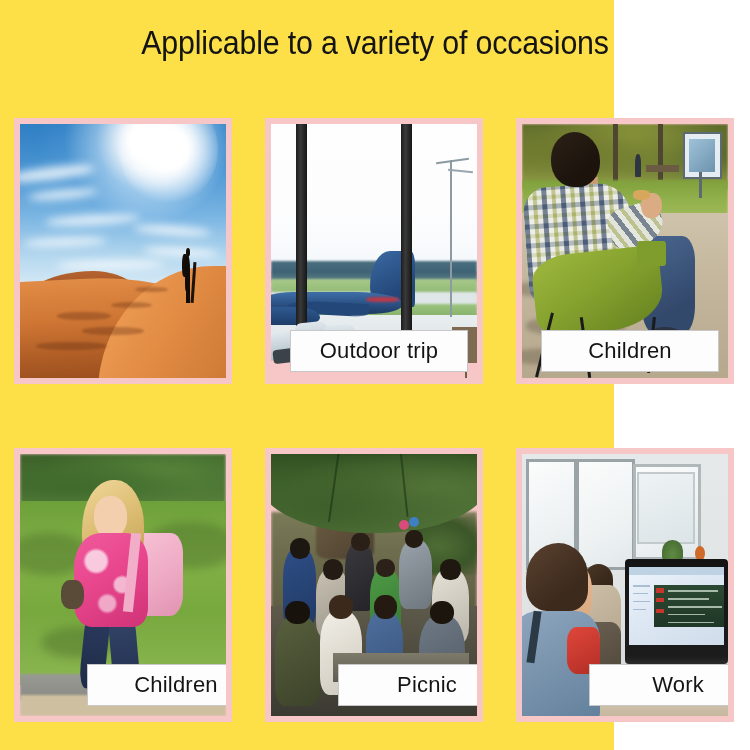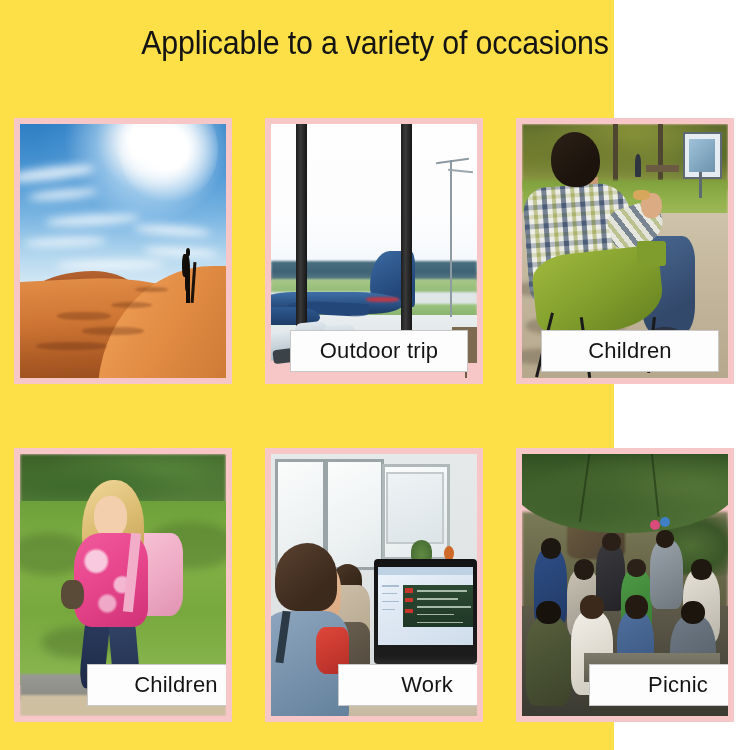--- a/index.html
+++ b/index.html
@@ -744,20 +744,76 @@
           <div class="ch-face"></div>
           <div class="ch-jacket"></div>
           <div class="ch-strap"></div>
           <div class="ch-glove"></div>
           <div class="ch-legs-l"></div>
           <div class="ch-legs-r"></div>
         </div>
       </div>
       <div class="card-label">
         <span>Children</span>
+      </div>
+    </div>
+
+    <div class="card row2">
+      <div class="card-photo">
+        <div class="scene">
+          <div class="pc-bg"></div>
+          <div class="pc-tree"></div>
+          <div class="pc-greenery"></div>
+          <div class="pc-ground"></div>
+          <div class="pc-canopy"></div>
+          <div class="pc-canopy-seam" style="left:30%;top:-2%;width:2px;height:28%;transform:rotate(8deg);"></div>
+          <div class="pc-canopy-seam" style="left:64%;top:-2%;width:2px;height:26%;transform:rotate(-6deg);"></div>
+          <div class="pc-balloon" style="left:62%;top:25%;width:5%;height:4%;background:#d94b7a;"></div>
+          <div class="pc-balloon" style="left:67%;top:24%;width:5%;height:4%;background:#3f7fc4;"></div>
+
+          <div class="pc-p" style="left:6%;top:36%;width:16%;height:30%;background:linear-gradient(150deg,#2f4e86,#203a66);"></div>
+          <div class="pc-head" style="left:9%;top:32%;width:10%;height:8%;background:#1d1711;"></div>
+
+          <div class="pc-p" style="left:22%;top:44%;width:16%;height:26%;background:linear-gradient(150deg,#c9c2b4,#9a958a);"></div>
+          <div class="pc-head" style="left:25%;top:40%;width:10%;height:8%;background:#241c14;"></div>
+
+          <div class="pc-p" style="left:36%;top:34%;width:14%;height:26%;background:linear-gradient(150deg,#3a3a3e,#242428);"></div>
+          <div class="pc-head" style="left:39%;top:30%;width:9%;height:7%;background:#2a2018;"></div>
+
+          <div class="pc-p" style="left:48%;top:44%;width:15%;height:26%;background:linear-gradient(150deg,#4e9a46,#357a31);"></div>
+          <div class="pc-head" style="left:51%;top:40%;width:9%;height:7%;background:#2b2118;"></div>
+
+          <div class="pc-p" style="left:62%;top:33%;width:16%;height:26%;background:linear-gradient(150deg,#9aa3ab,#6e767e);"></div>
+          <div class="pc-head" style="left:65%;top:29%;width:9%;height:7%;background:#241b13;"></div>
+
+          <div class="pc-p" style="left:78%;top:44%;width:18%;height:28%;background:linear-gradient(150deg,#e6e2d8,#b9b4a8);"></div>
+          <div class="pc-head" style="left:82%;top:40%;width:10%;height:8%;background:#1f1810;"></div>
+
+          <div class="pc-p" style="left:2%;top:62%;width:22%;height:34%;background:linear-gradient(150deg,#58603e,#3c432a);"></div>
+          <div class="pc-head" style="left:7%;top:56%;width:12%;height:9%;background:#18120c;"></div>
+
+          <div class="pc-p" style="left:24%;top:60%;width:20%;height:32%;background:linear-gradient(150deg,#f2efe7,#cdc8bc);"></div>
+          <div class="pc-head" style="left:28%;top:54%;width:12%;height:9%;background:#3b2a1c;"></div>
+
+          <div class="pc-p" style="left:46%;top:60%;width:18%;height:30%;background:linear-gradient(150deg,#4f6f9d,#36527a);"></div>
+          <div class="pc-head" style="left:50%;top:54%;width:11%;height:9%;background:#241a12;"></div>
+
+          <div class="pc-p" style="left:72%;top:62%;width:22%;height:34%;background:linear-gradient(150deg,#6f7a86,#4c555f);"></div>
+          <div class="pc-head" style="left:77%;top:56%;width:12%;height:9%;background:#1b150e;"></div>
+
+          <div class="pc-table"></div>
+          <div class="pc-grill"></div>
+          <div class="pc-food" style="left:40%;top:81%;width:7%;height:4%;"></div>
+          <div class="pc-food" style="left:50%;top:82%;width:8%;height:4%;"></div>
+          <div class="pc-food" style="left:60%;top:81%;width:6%;height:4%;"></div>
+          <div class="pc-food" style="left:68%;top:82%;width:7%;height:3.5%;"></div>
+        </div>
+      </div>
+      <div class="card-label">
+        <span>Picnic</span>
       </div>
     </div>
 
     <div class="card row2">
       <div class="card-photo">
         <div class="scene">
           <div class="wk-wall"></div>
           <div class="wk-window wk-w1"></div>
           <div class="wk-window wk-w2"></div>
           <div class="wk-window wk-w3"></div>
@@ -791,70 +847,14 @@
           <div class="wk-man-face"></div>
           <div class="wk-man-shirt"></div>
           <div class="wk-lanyard"></div>
         </div>
       </div>
       <div class="card-label">
         <span>Work</span>
       </div>
     </div>
 
-    <div class="card row2">
-      <div class="card-photo">
-        <div class="scene">
-          <div class="pc-bg"></div>
-          <div class="pc-tree"></div>
-          <div class="pc-greenery"></div>
-          <div class="pc-ground"></div>
-          <div class="pc-canopy"></div>
-          <div class="pc-canopy-seam" style="left:30%;top:-2%;width:2px;height:28%;transform:rotate(8deg);"></div>
-          <div class="pc-canopy-seam" style="left:64%;top:-2%;width:2px;height:26%;transform:rotate(-6deg);"></div>
-          <div class="pc-balloon" style="left:62%;top:25%;width:5%;height:4%;background:#d94b7a;"></div>
-          <div class="pc-balloon" style="left:67%;top:24%;width:5%;height:4%;background:#3f7fc4;"></div>
-
-          <div class="pc-p" style="left:6%;top:36%;width:16%;height:30%;background:linear-gradient(150deg,#2f4e86,#203a66);"></div>
-          <div class="pc-head" style="left:9%;top:32%;width:10%;height:8%;background:#1d1711;"></div>
-
-          <div class="pc-p" style="left:22%;top:44%;width:16%;height:26%;background:linear-gradient(150deg,#c9c2b4,#9a958a);"></div>
-          <div class="pc-head" style="left:25%;top:40%;width:10%;height:8%;background:#241c14;"></div>
-
-          <div class="pc-p" style="left:36%;top:34%;width:14%;height:26%;background:linear-gradient(150deg,#3a3a3e,#242428);"></div>
-          <div class="pc-head" style="left:39%;top:30%;width:9%;height:7%;background:#2a2018;"></div>
-
-          <div class="pc-p" style="left:48%;top:44%;width:15%;height:26%;background:linear-gradient(150deg,#4e9a46,#357a31);"></div>
-          <div class="pc-head" style="left:51%;top:40%;width:9%;height:7%;background:#2b2118;"></div>
-
-          <div class="pc-p" style="left:62%;top:33%;width:16%;height:26%;background:linear-gradient(150deg,#9aa3ab,#6e767e);"></div>
-          <div class="pc-head" style="left:65%;top:29%;width:9%;height:7%;background:#241b13;"></div>
-
-          <div class="pc-p" style="left:78%;top:44%;width:18%;height:28%;background:linear-gradient(150deg,#e6e2d8,#b9b4a8);"></div>
-          <div class="pc-head" style="left:82%;top:40%;width:10%;height:8%;background:#1f1810;"></div>
-
-          <div class="pc-p" style="left:2%;top:62%;width:22%;height:34%;background:linear-gradient(150deg,#58603e,#3c432a);"></div>
-          <div class="pc-head" style="left:7%;top:56%;width:12%;height:9%;background:#18120c;"></div>
-
-          <div class="pc-p" style="left:24%;top:60%;width:20%;height:32%;background:linear-gradient(150deg,#f2efe7,#cdc8bc);"></div>
-          <div class="pc-head" style="left:28%;top:54%;width:12%;height:9%;background:#3b2a1c;"></div>
-
-          <div class="pc-p" style="left:46%;top:60%;width:18%;height:30%;background:linear-gradient(150deg,#4f6f9d,#36527a);"></div>
-          <div class="pc-head" style="left:50%;top:54%;width:11%;height:9%;background:#241a12;"></div>
-
-          <div class="pc-p" style="left:72%;top:62%;width:22%;height:34%;background:linear-gradient(150deg,#6f7a86,#4c555f);"></div>
-          <div class="pc-head" style="left:77%;top:56%;width:12%;height:9%;background:#1b150e;"></div>
-
-          <div class="pc-table"></div>
-          <div class="pc-grill"></div>
-          <div class="pc-food" style="left:40%;top:81%;width:7%;height:4%;"></div>
-          <div class="pc-food" style="left:50%;top:82%;width:8%;height:4%;"></div>
-          <div class="pc-food" style="left:60%;top:81%;width:6%;height:4%;"></div>
-          <div class="pc-food" style="left:68%;top:82%;width:7%;height:3.5%;"></div>
-        </div>
-      </div>
-      <div class="card-label">
-        <span>Picnic</span>
-      </div>
-    </div>
-
   </div>
 </div>
 
 </body></html>

